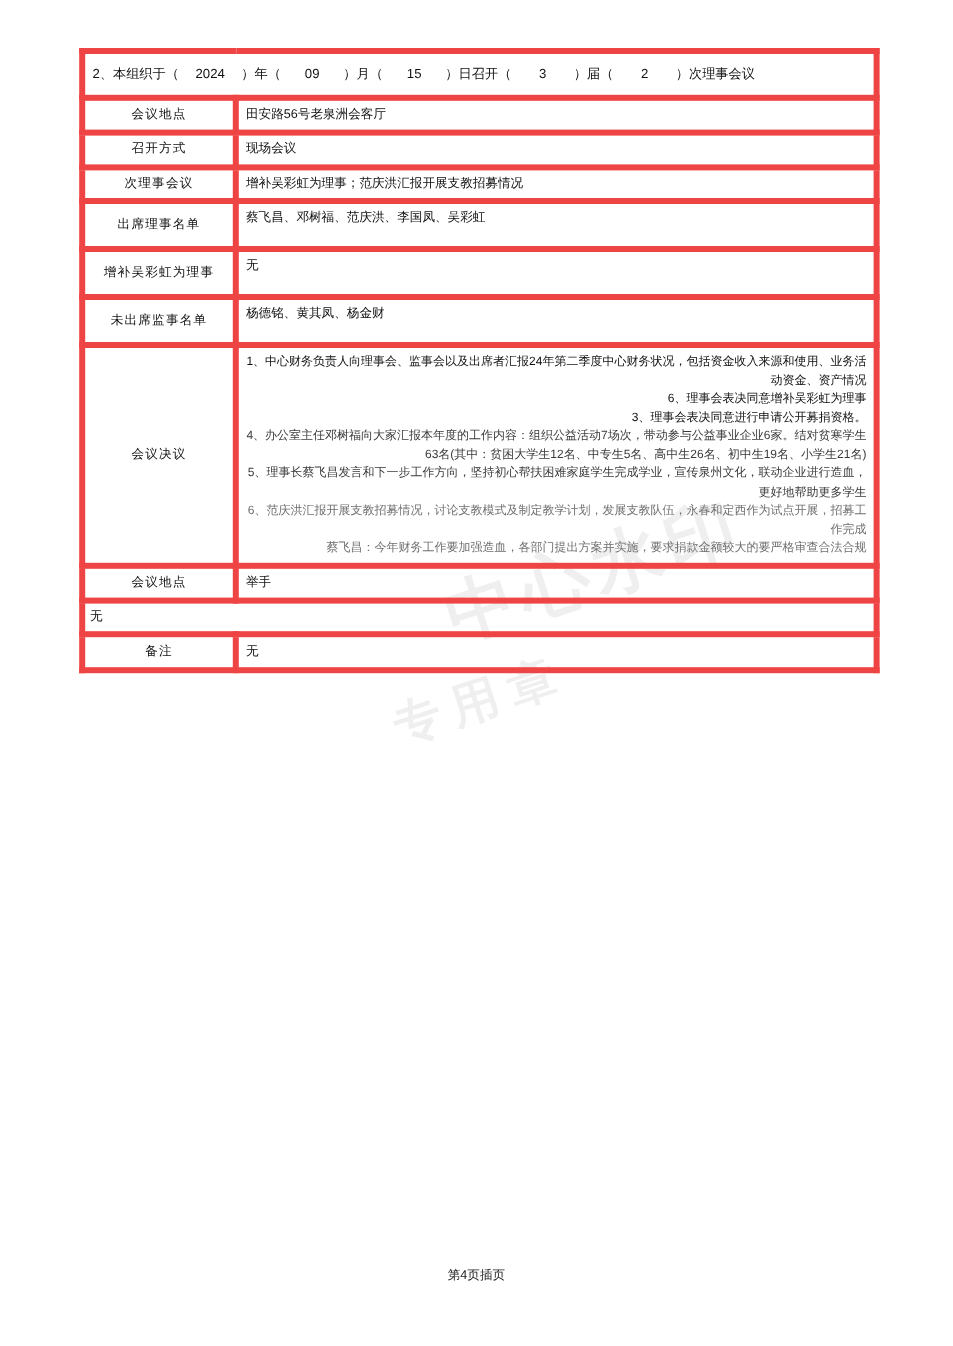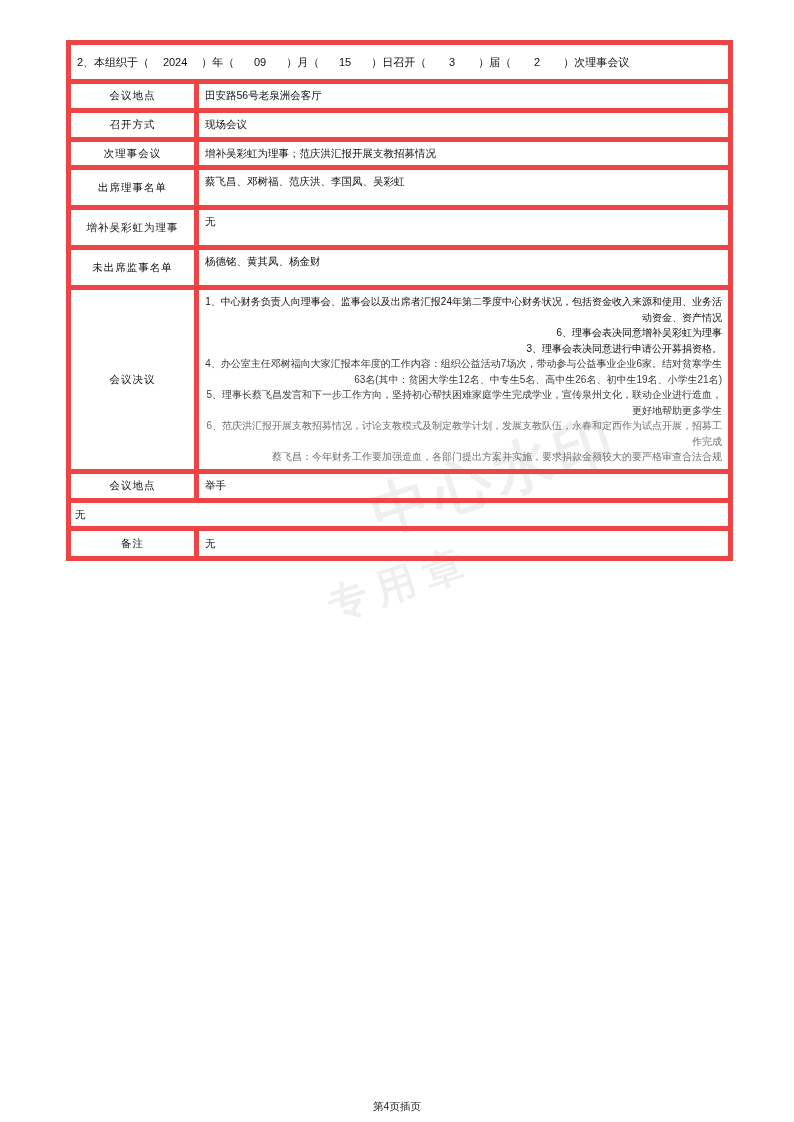--- a/index.html
+++ b/index.html
@@ -78,21 +78,21 @@
   .resolution div { white-space: normal; }
   .faint {
     color: #3a3a3a;
   }
   .vfaint {
     color: #6f6f6f;
   }
   .footer {
     position: absolute;
     left: 0;
-    top: 1100px;
+    top: 1056px;
     width: 794px;
     text-align: center;
     font-size: 10.5px;
     color: #222;
   }
   
   .watermark {
     position: absolute;
     left: 380px;
     top: 430px;

